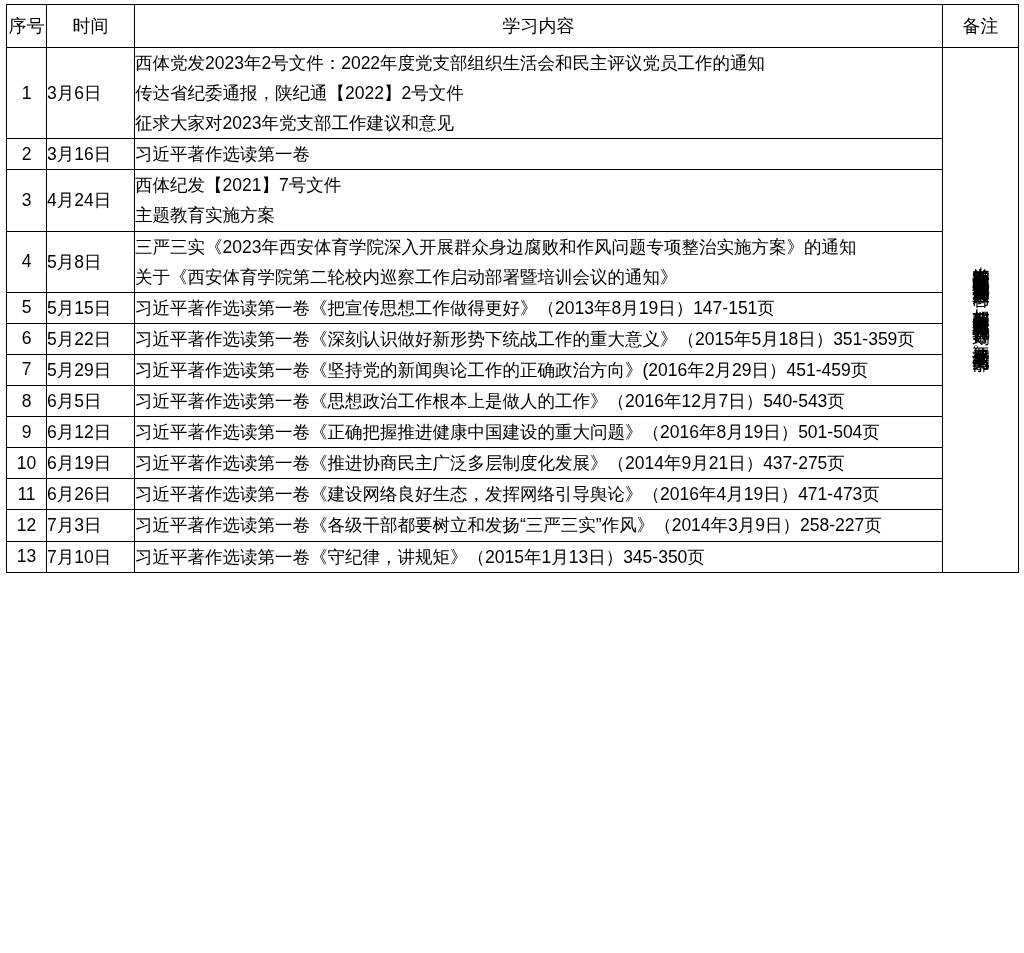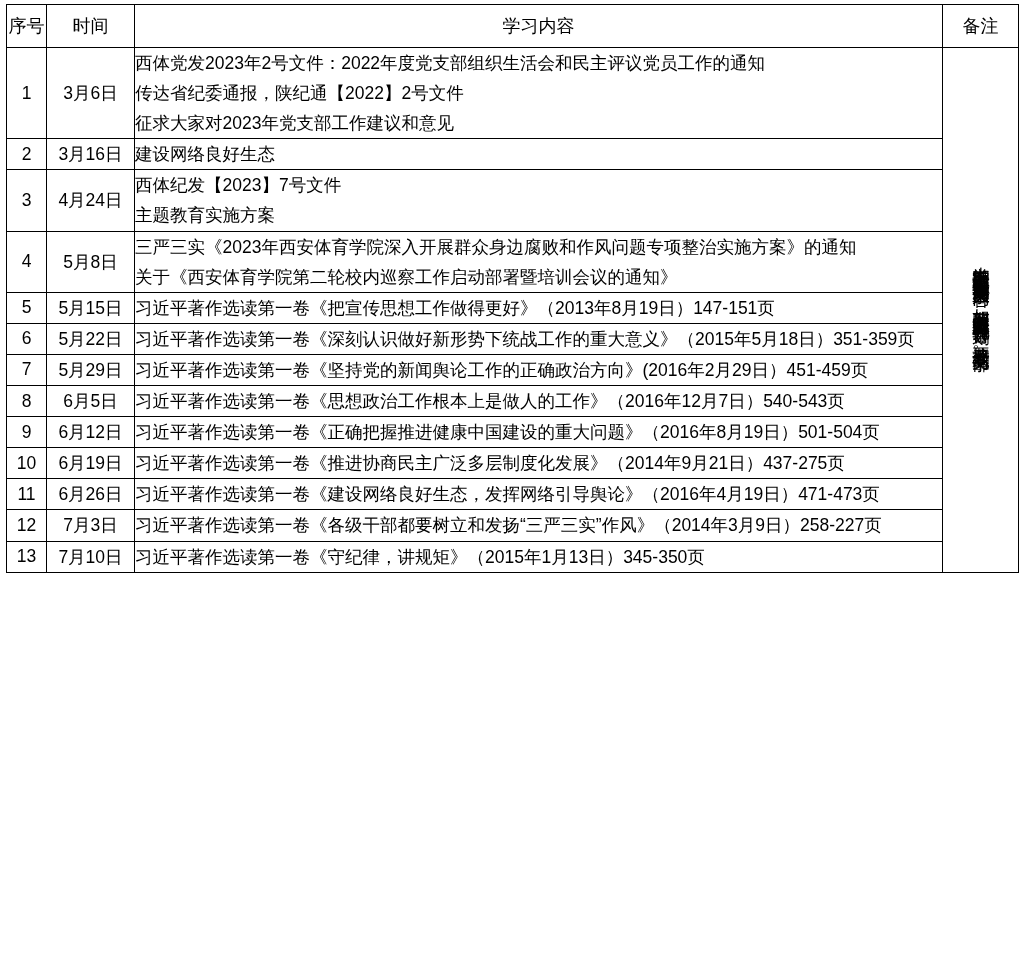--- a/index.html
+++ b/index.html
@@ -41,21 +41,20 @@
   thead td {
     text-align: center;
     height: 42px;
     font-size: 18px;
   }
   .cell-seq {
     text-align: center;
     font-size: 17.5px;
   }
   .cell-time {
-    text-align: center;
     font-size: 17.5px;
     white-space: nowrap;
   }
   .cell-content {
     text-align: left;
     padding: 7px 8px 7px 10px;
     line-height: 1.72;
   }
   .cell-content .line {
     display: block;
@@ -112,29 +111,29 @@
         </td>
         <td class="cell-remark" rowspan="13">
           <span class="remark-vertical">本学期以主题教育结合部门职责为党支部主要学习内容，如有新的学习安排将及时补充完善学习计划，按要求开展党支部学习。</span>
         </td>
       </tr>
 
       <tr>
         <td class="cell-seq">2</td>
         <td class="cell-time">3月16日</td>
         <td class="cell-content">
-          <span class="line">建设网络良好生态</span>
+          <span class="line">习近平著作选读第一卷</span>
         </td>
       </tr>
 
       <tr>
         <td class="cell-seq">3</td>
         <td class="cell-time">4月24日</td>
         <td class="cell-content">
-          <span class="line">西体纪发【2023】7号文件</span>
+          <span class="line">西体纪发【2021】7号文件</span>
           <span class="line">主题教育实施方案</span>
         </td>
       </tr>
 
       <tr>
         <td class="cell-seq">4</td>
         <td class="cell-time">5月8日</td>
         <td class="cell-content">
           <span class="wrapline">三严三实《2023年西安体育学院深入开展群众身边腐败和作风问题专项整治实施方案》的通知</span>
           <span class="wrapline">关于《西安体育学院第二轮校内巡察工作启动部署暨培训会议的通知》</span>

